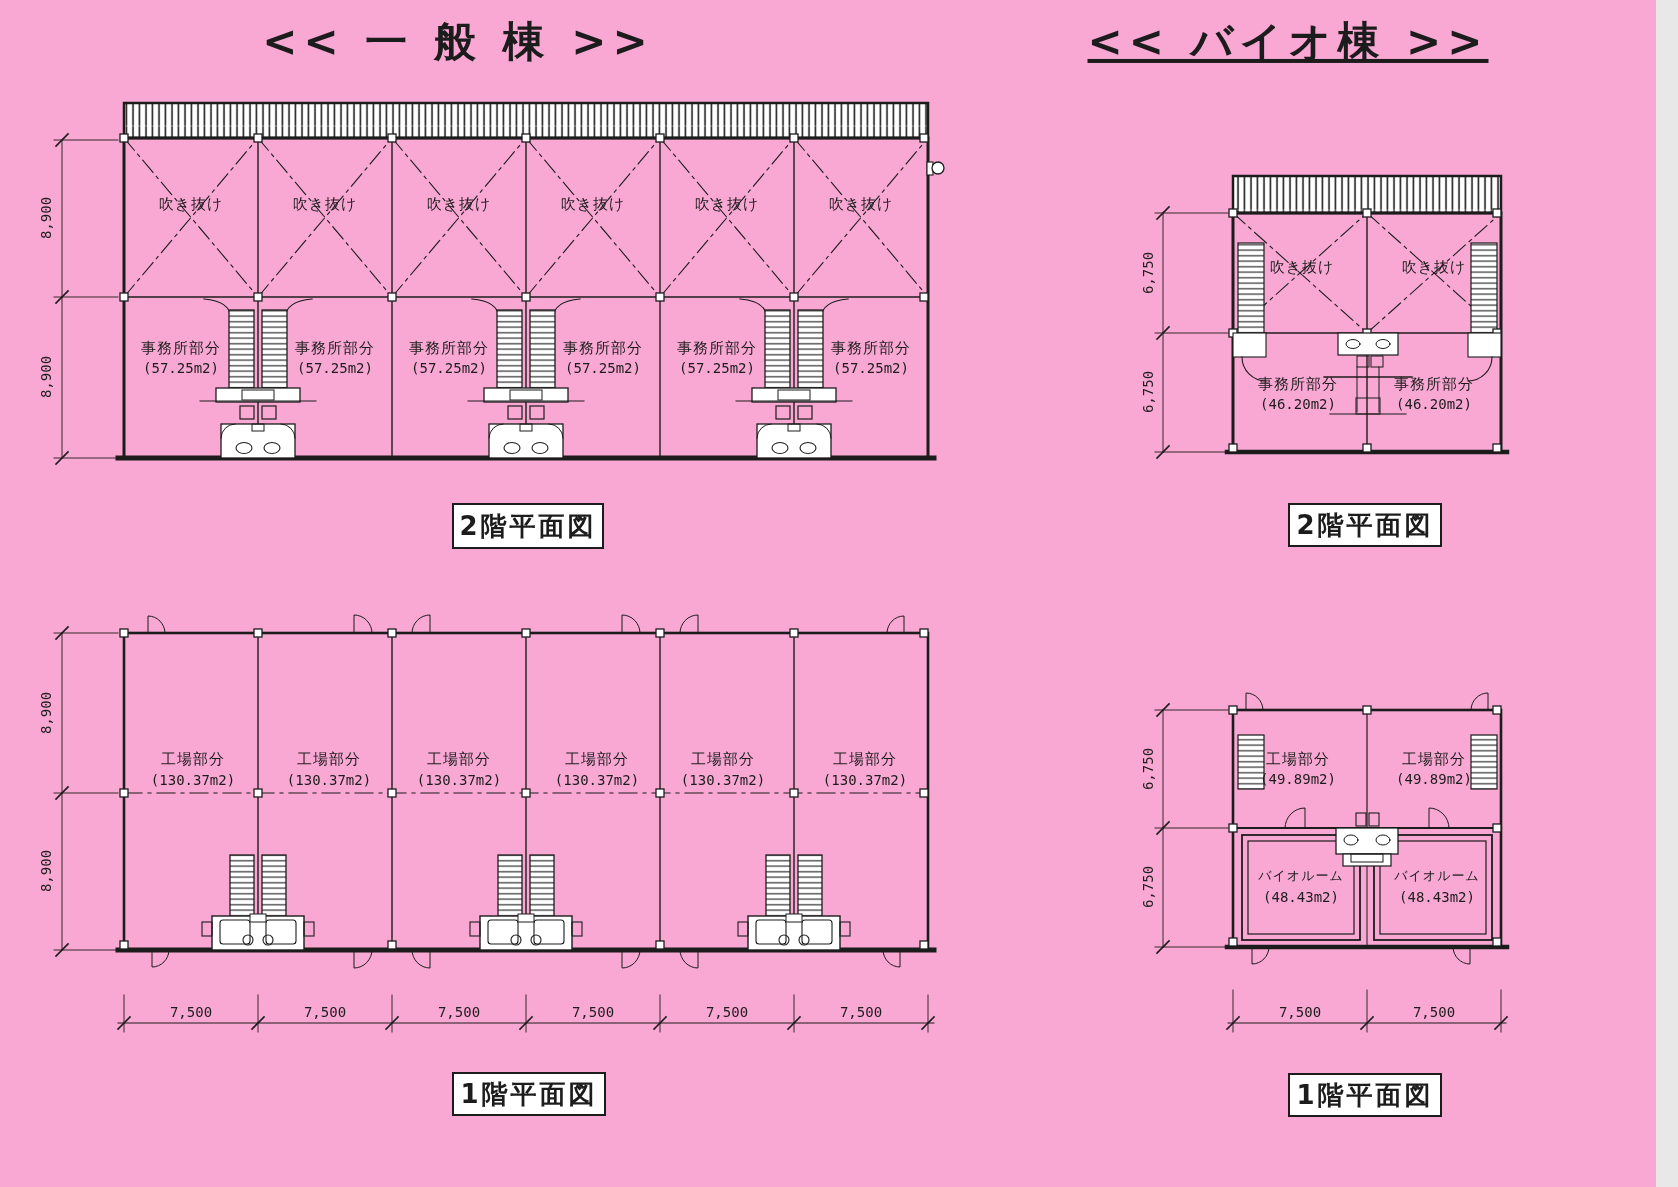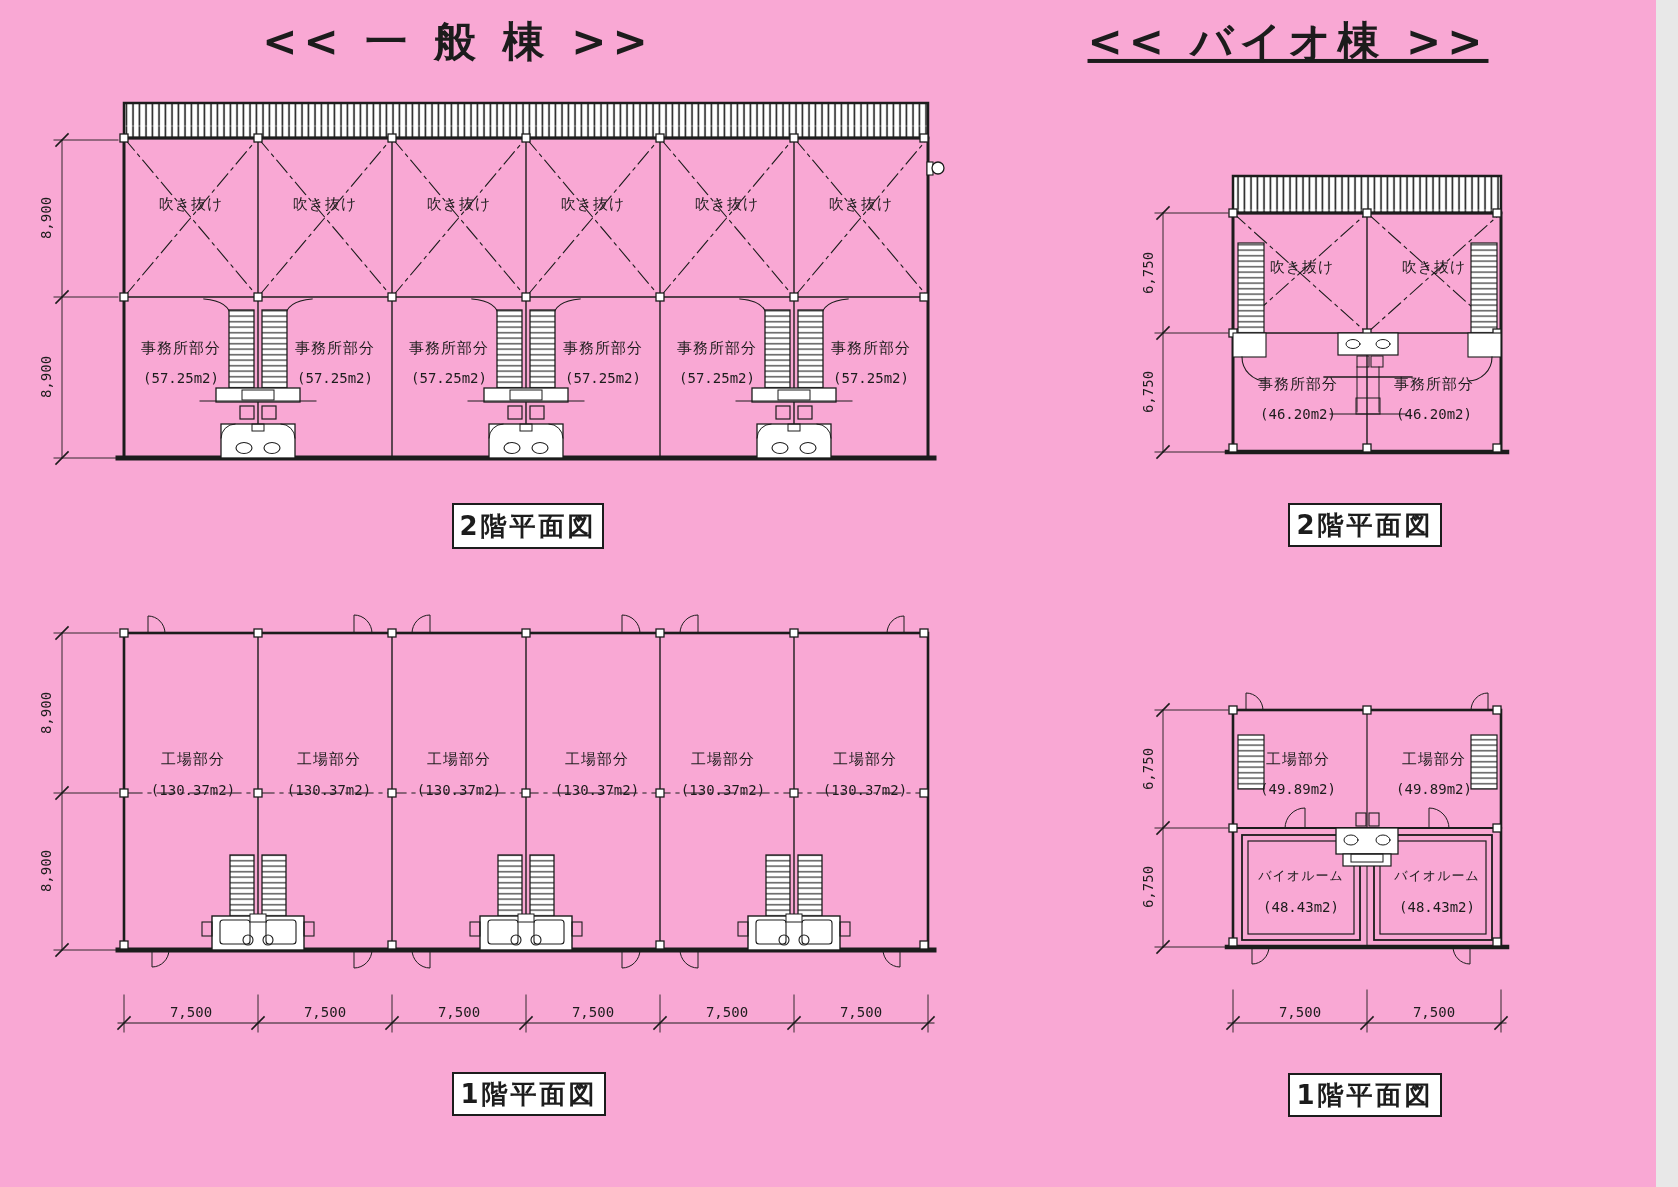--- a/index.html
+++ b/index.html
@@ -3,21 +3,21 @@
 <meta charset="utf-8">
 <style>
   html,body{margin:0;padding:0;background:#e8e8e8;}
   #page{position:relative;width:1656px;height:1187px;background:#f9a8d4;
         font-family:"DejaVu Sans",sans-serif;color:#1c1c1c;overflow:hidden;}
   #linework{position:absolute;left:0;top:0;}
   .lbl{position:absolute;transform:translate(-50%,-50%);white-space:nowrap;
        text-align:center;color:#1c1c1c;line-height:1.05;}
   .title{font-size:42px;font-weight:bold;letter-spacing:6px;}
   .room{font-size:15px;letter-spacing:1px;}
-  .area{font-size:14px;font-family:"DejaVu Sans Mono",monospace;letter-spacing:0;margin-top:10px;}
+  .area{font-size:14px;font-family:"DejaVu Sans Mono",monospace;letter-spacing:0;}
   .dim{font-size:14px;font-family:"DejaVu Sans Mono",monospace;}
   .dimv{transform:translate(-50%,-50%) rotate(-90deg);}
   .caption{position:absolute;display:flex;align-items:center;justify-content:center;
        border:2.5px solid #1c1c1c;background:#fff;font-size:26px;font-weight:600;
        letter-spacing:3px;}
 </style>
 </head>
 <body>
 
 <div id="page">

